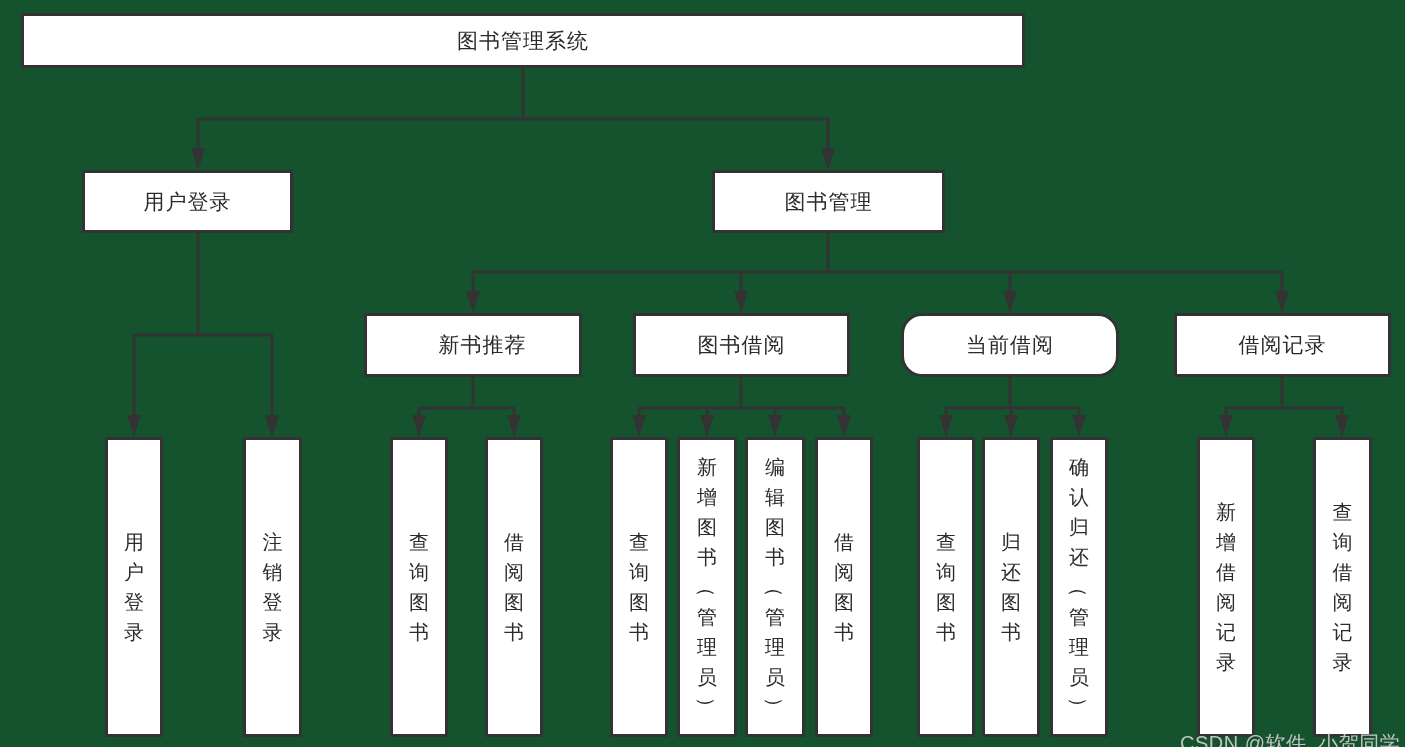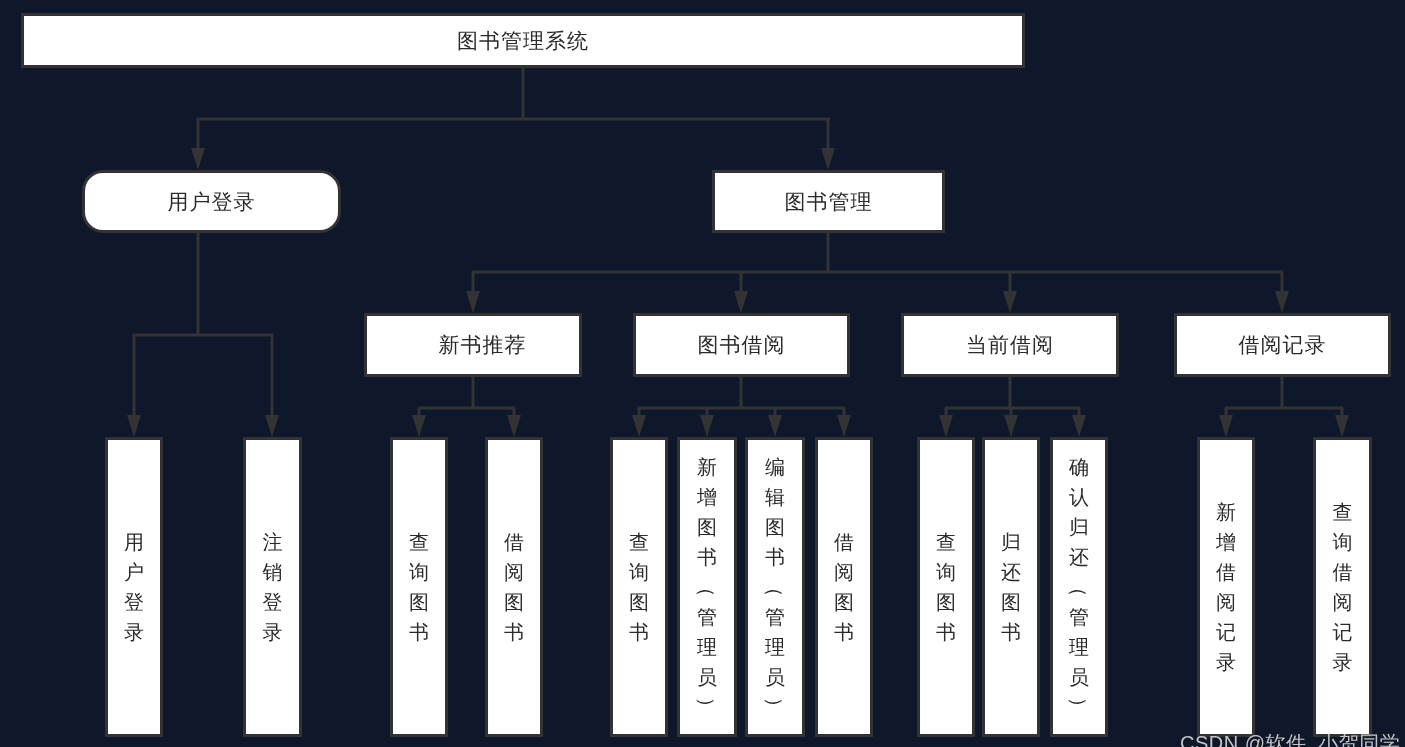--- a/index.html
+++ b/index.html
@@ -1,20 +1,20 @@
 <!DOCTYPE html>
 <html><head>
 <meta charset="utf-8">
 <style>
   html, body { margin: 0; padding: 0; background: #ffffff; }
   .stage {
     position: relative;
     width: 1405px;
     height: 747px;
-    background: #0f172a;
+    background: #14532d;
     font-family: "Liberation Sans", "DejaVu Sans", sans-serif;
     overflow: hidden;
   }
   .wires {
     position: absolute;
     left: 0; top: 0;
     width: 1405px; height: 747px;
     pointer-events: none;
   }
   .box {
@@ -40,25 +40,25 @@
     display: block;
     width: 100%;
     text-align: center;
     line-height: 30px;
     font-size: 20px;
   }
   .vlabel .ch.rot { transform: rotate(90deg); }
 
   
   .pos-root        { left: 21px;   top: 13px;  width: 1004px; height: 55px; }
-  .pos-user-login  { left: 82px;   top: 170px; width: 259px;  height: 63px; border-radius: 21px; }
+  .pos-user-login  { left: 82px;   top: 170px; width: 211px;  height: 63px; }
   .pos-book-mgmt   { left: 712px;  top: 170px; width: 233px;  height: 63px; }
   .pos-new-book    { left: 364px;  top: 313px; width: 218px;  height: 64px; padding-left: 19px; }
   .pos-borrowing   { left: 633px;  top: 313px; width: 217px;  height: 64px; }
-  .pos-current     { left: 901px;  top: 313px; width: 218px;  height: 64px; }
+  .pos-current     { left: 901px;  top: 313px; width: 218px;  height: 64px; border-radius: 21px; }
   .pos-records     { left: 1174px; top: 313px; width: 217px;  height: 64px; }
   .leafpos { top: 437px; height: 300px; }
   .pos-l1  { left: 105px;  width: 58px; }
   .pos-l2  { left: 243px;  width: 59px; }
   .pos-l3  { left: 390px;  width: 58px; }
   .pos-l4  { left: 485px;  width: 58px; }
   .pos-l5  { left: 610px;  width: 58px; }
   .pos-l6  { left: 677px;  width: 60px; }
   .pos-l7  { left: 745px;  width: 60px; }
   .pos-l8  { left: 815px;  width: 58px; }

